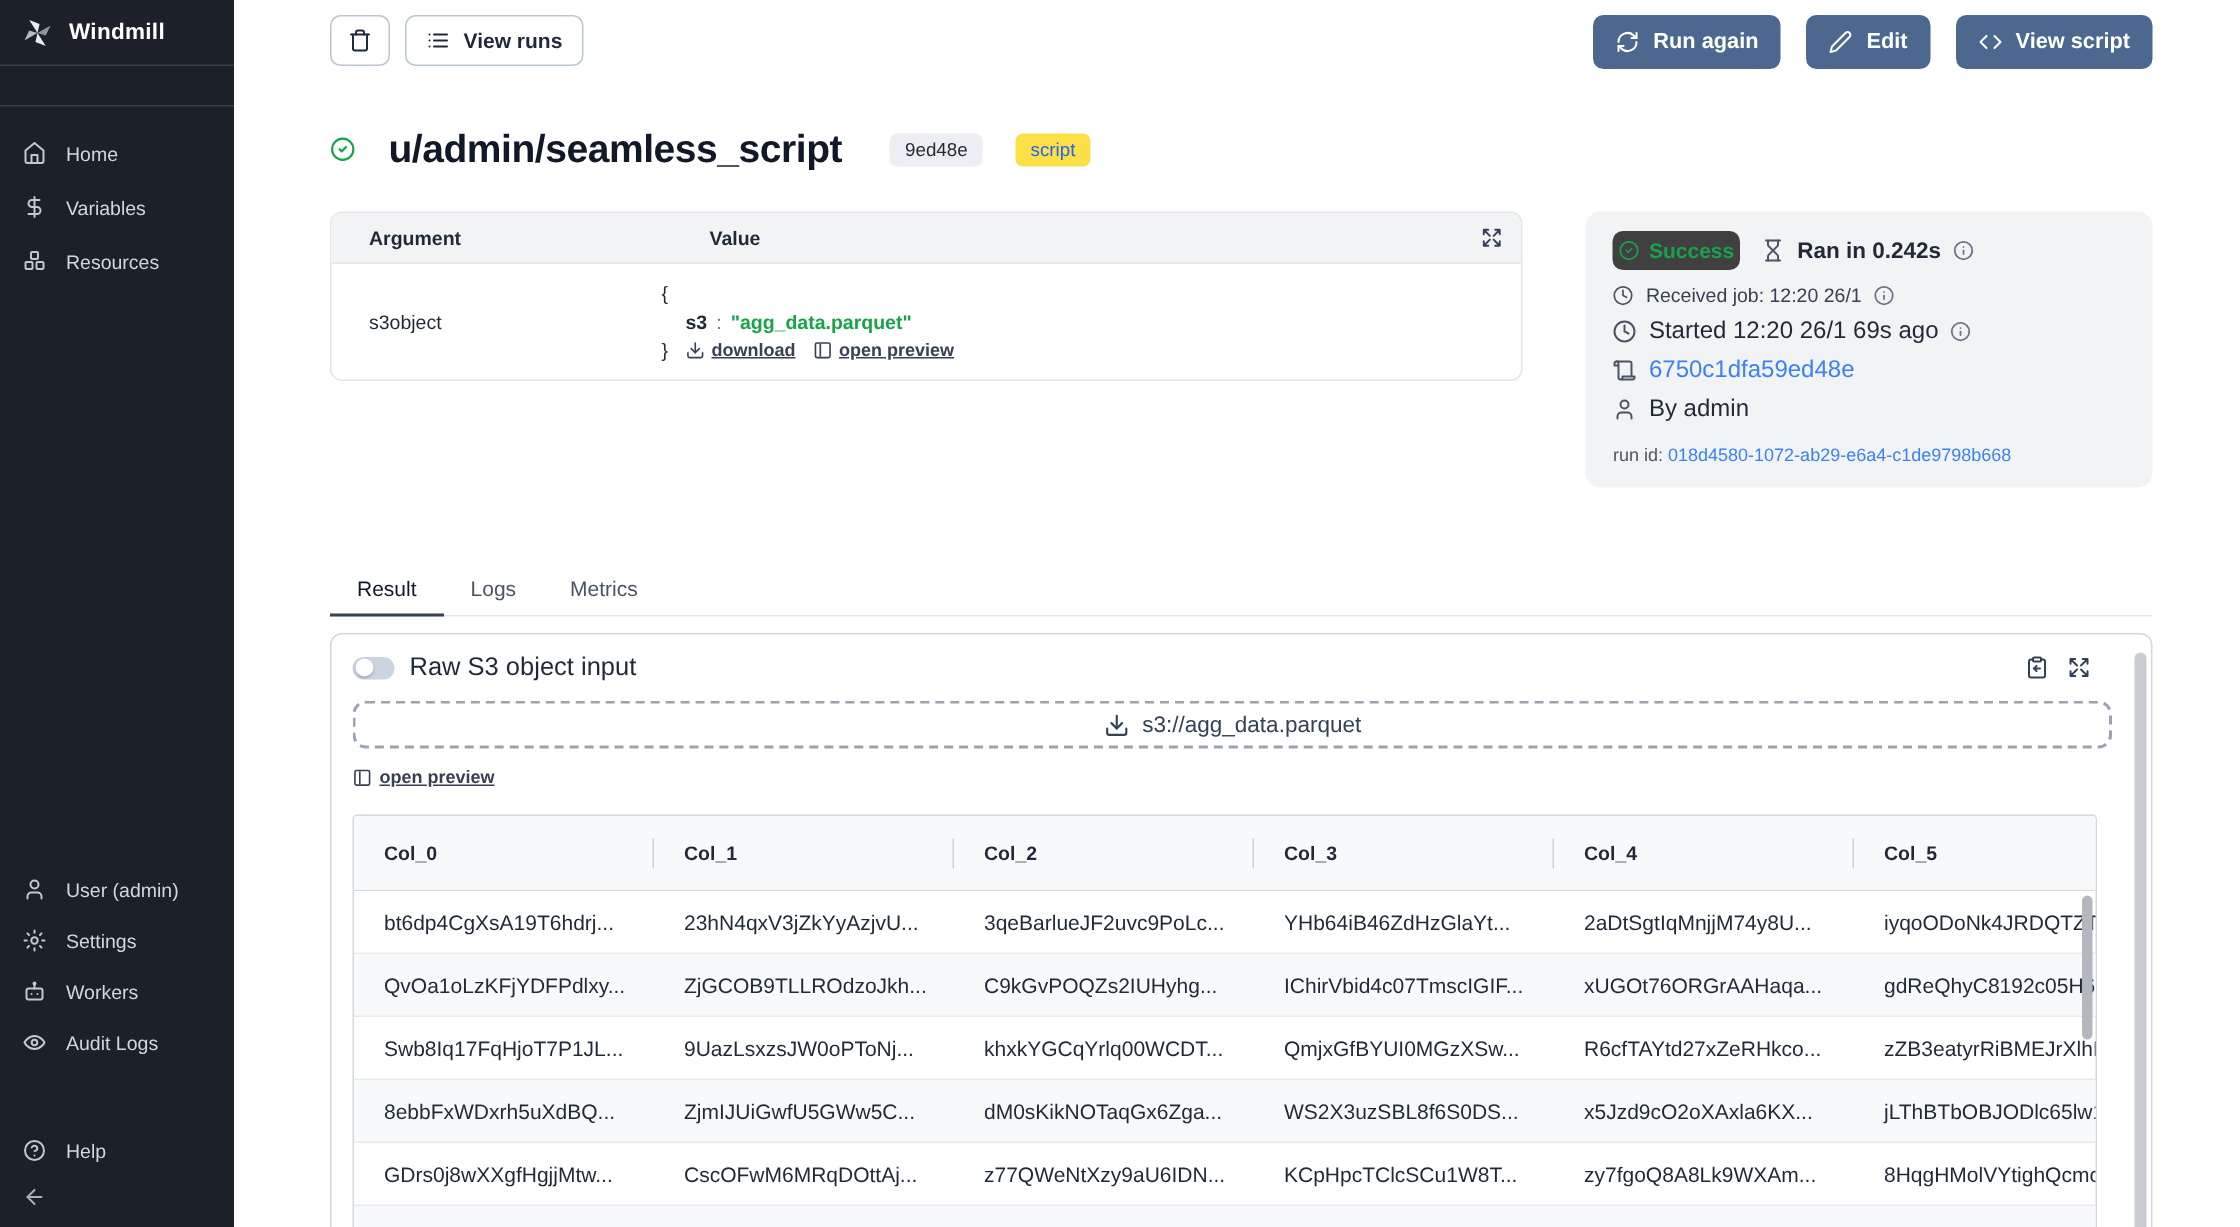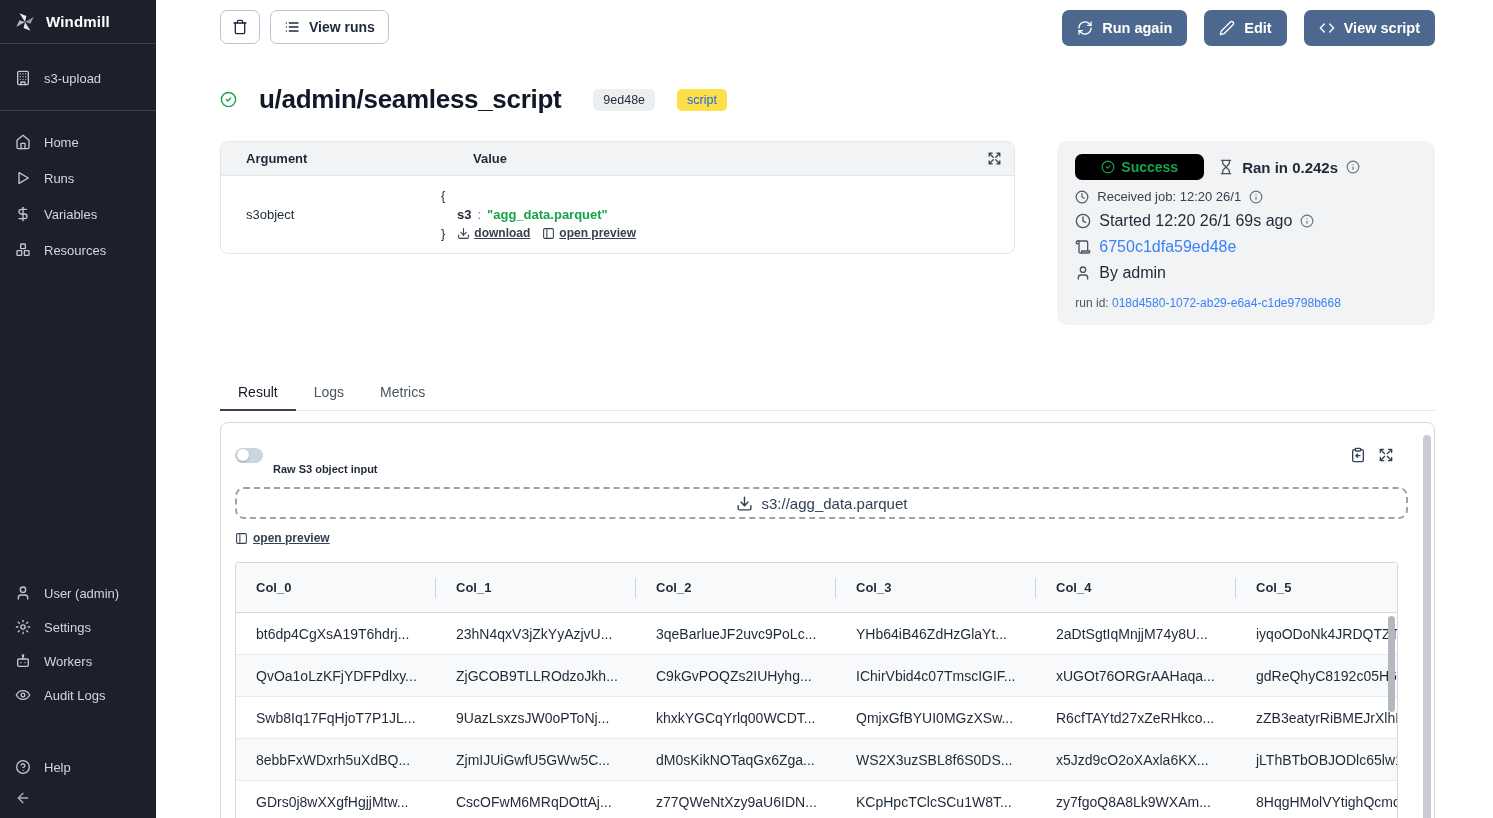--- a/index.html
+++ b/index.html
@@ -70,22 +70,22 @@
   .json-colon { color:#6b7280; }
   .json-val { color:#16a34a; font-weight:600; }
   .mini-link { display:inline-flex; align-items:center; gap:4px; font-size:12px;
     font-weight:700; color:#374151; text-decoration:underline; cursor:pointer; margin-left:6px;text-align:right; }
   .mini-link svg { width:13px; height:13px; }
 
   
   .status-panel { width:378px; background:#f1f3f5; border-radius:10px; padding:13px 18px 15px; }
   .st-row { display:flex; align-items:center; gap:8px; margin-bottom:9px; }
   .st-row svg.gicon { width:16px; height:16px; color:#4b5563; flex:none; }
-  .success-badge { display:inline-flex; align-items:center; gap:6px; background:#000000;
-    color:#16a34a; font-size:14px; font-weight:700; border-radius:7px; padding:5px 26px; }
+  .success-badge { display:inline-flex; align-items:center; gap:6px; background:#404040;
+    color:#16a34a; font-size:14px; font-weight:700; border-radius:7px; padding:5px 4px; }
   .success-badge svg { width:14px; height:14px; }
   .ran-in { font-size:15px; font-weight:700; color:#1f2937; margin-left:8px; }
   .st-small { font-size:13px; color:#374151; }
   .st-big { font-size:16px; color:#1f2937; }
   .st-link { font-size:16px; color:#3b82f6; cursor:pointer; }
   .info-ico { width:14px; height:14px; color:#6b7280; cursor:pointer; flex:none; }
   .runid-row { margin-top:14px; font-size:12px; color:#4b5563; }
   .runid-row a { color:#3b82f6; text-decoration:none; cursor:pointer; }
 
   
@@ -99,21 +99,21 @@
   .result-card { position:relative; margin-top:11px; border:1px solid #d4d8dd;
     border-radius:8px; height:440px; padding:12px 14px; overflow:hidden; }
   .card-scrollbar { position:absolute; right:3px; top:12px; width:8px; height:396px;
     background:#c9ccd2; border-radius:4px; cursor:pointer; }
   .result-top { display:flex; justify-content:space-between; align-items:center; }
   .toggle-wrap { display:flex; align-items:center; gap:10px; }
   .toggle { width:28px; height:15px; border-radius:8px; background:#cbd5e1;
     position:relative; cursor:pointer; }
   .toggle-knob { position:absolute; left:1.5px; top:1.5px; width:12px; height:12px;
     border-radius:50%; background:#fff; box-shadow:0 1px 2px rgba(0,0,0,.25); }
-  .toggle-label { font-size:11px; font-weight:700; color:#1f2937;margin-top:28px; }
+  .toggle-label { font-size:17px; font-weight:400; color:#1f2937; }
   .result-actions { display:flex; gap:12px; margin-right:26px; color:#334155; }
   .result-actions svg { width:16px; height:16px; cursor:pointer; }
 
   .s3-dropzone { margin-top:12px; margin-right:12px; border:2px dashed #9aa3af; border-radius:9px;
     height:32px; display:flex; align-items:center; justify-content:center; gap:9px;
     color:#334155; font-size:15px; font-weight:500; cursor:pointer; }
   .s3-dropzone svg { width:17px; height:17px; }
 
   .preview-link { margin-top:12px; display:inline-flex; align-items:center; gap:5px;
     font-size:12px; font-weight:700; color:#374151; text-decoration:underline; cursor:pointer; }
@@ -143,44 +143,30 @@
     <svg class="logo" viewBox="0 0 24 24">
       <path d="M12 12 L6 2.5 L13.5 5.5 Z" fill="#e8eaee"></path>
       <path d="M12 12 L21.5 6.5 L18 13.8 Z" fill="#8f959e"></path>
       <path d="M12 12 L18 21.5 L10.5 18.5 Z" fill="#e8eaee"></path>
       <path d="M12 12 L2.5 17.5 L6 10.2 Z" fill="#b6bac1"></path>
     </svg>
     <span class="sb-title">Windmill</span>
   </div>
 
   <div class="sb-group-top">
-    <div class="sb-item h40">
-      <svg viewBox="0 0 24 24" fill="none" stroke="currentColor" stroke-width="2" stroke-linecap="round" stroke-linejoin="round">
-          <rect x="4" y="2" width="16" height="20" rx="2"></rect>
-          <path d="M9 22v-4h6v4"></path>
-          <path d="M8 6h.01M16 6h.01M12 6h.01M8 10h.01M16 10h.01M12 10h.01M8 14h.01M16 14h.01M12 14h.01"></path>
-        </svg>
-      <span>s3-upload</span>
-    </div>
     <div class="sb-divider"></div>
   </div>
 
   <div class="sb-nav">
     <div class="sb-item h36">
       <svg viewBox="0 0 24 24" fill="none" stroke="currentColor" stroke-width="2" stroke-linecap="round" stroke-linejoin="round">
           <path d="M3 9.5 12 2l9 7.5V20a2 2 0 0 1-2 2H5a2 2 0 0 1-2-2Z"></path>
           <path d="M9 22v-8h6v8"></path>
         </svg>
       <span>Home</span>
-    </div>
-    <div class="sb-item h36">
-      <svg viewBox="0 0 24 24" fill="none" stroke="currentColor" stroke-width="2" stroke-linejoin="round">
-          <path d="M6 4l14 8-14 8Z"></path>
-        </svg>
-      <span>Runs</span>
     </div>
     <div class="sb-item h36">
       <svg viewBox="0 0 24 24" fill="none" stroke="currentColor" stroke-width="2" stroke-linecap="round">
           <path d="M12 2v20"></path>
           <path d="M17 5H9.5a3.5 3.5 0 0 0 0 7h5a3.5 3.5 0 0 1 0 7H6"></path>
         </svg>
       <span>Variables</span>
     </div>
     <div class="sb-item h36">
       <svg viewBox="0 0 24 24" fill="none" stroke="currentColor" stroke-width="2" stroke-linejoin="round">

